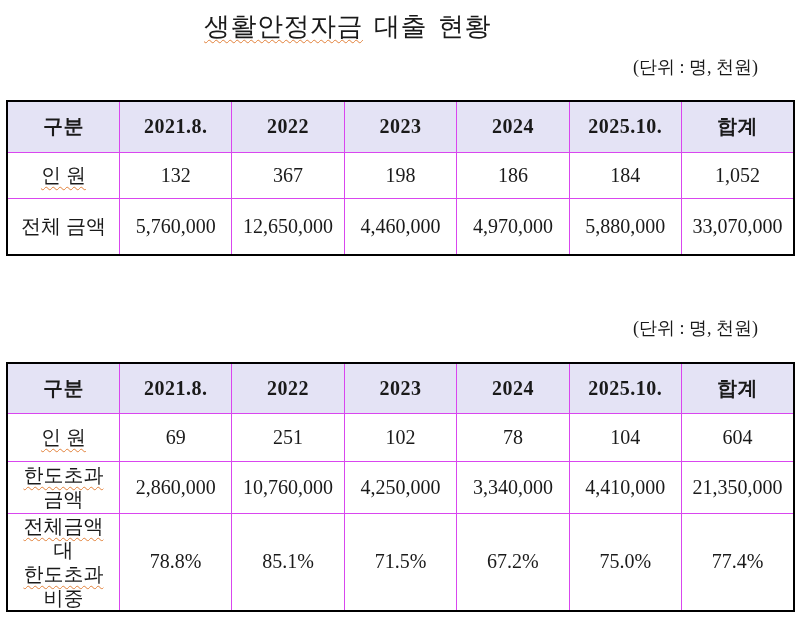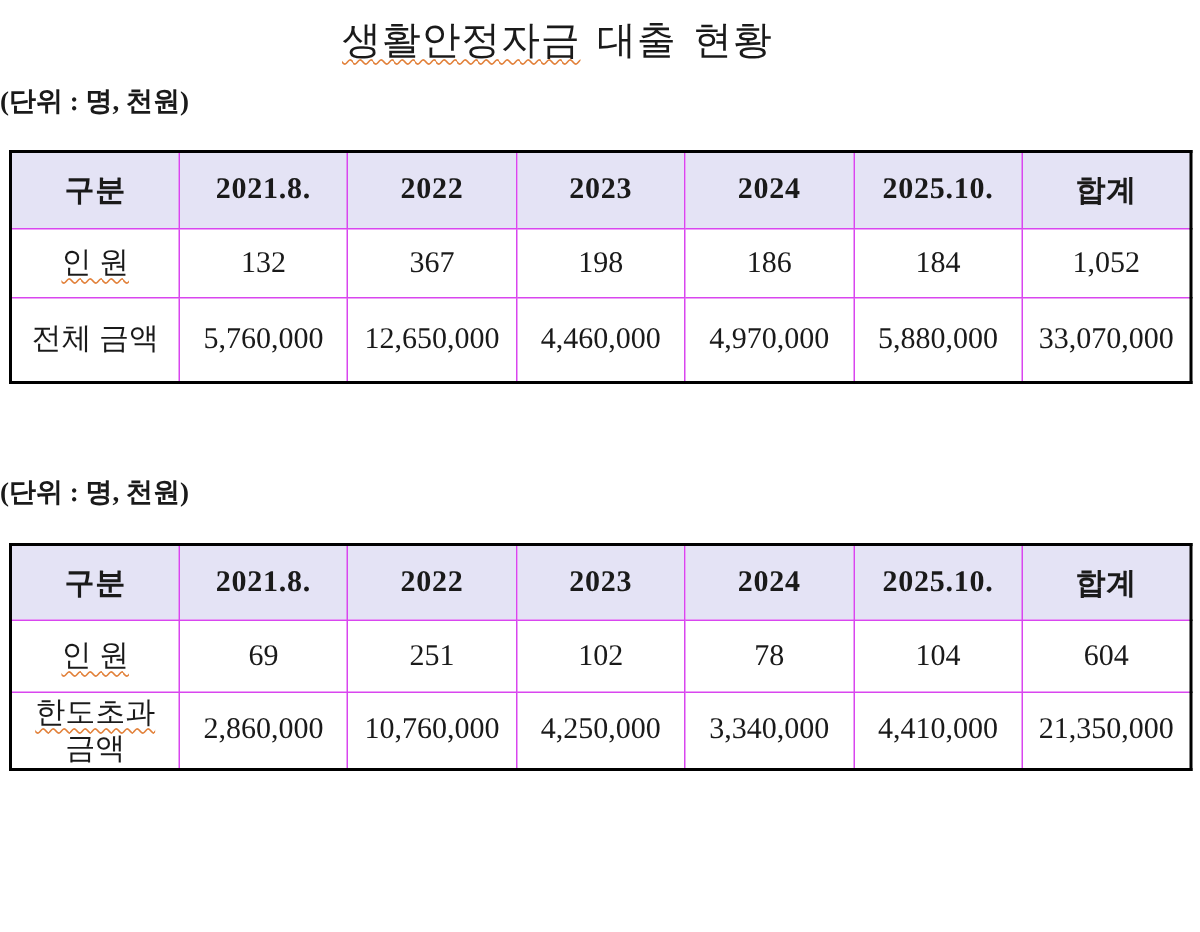--- a/index.html
+++ b/index.html
@@ -15,32 +15,30 @@
   }
   .doc-title {
     position: absolute;
     left: 0;
     width: 695px;
     text-align: center;
     font-size: 26px;
     letter-spacing: 0.5px;
     word-spacing: 4px;
     white-space: pre;
-    margin-left: 24px;
   }
   .title-1 { top: 9px; }
   .title-2 { top: 266px; }
   .unit-note {
     position: absolute;
     left: 0;
     width: 758px;
-    text-align: left;
+    text-align: right;
     font-size: 18px;
     white-space: pre;
-    font-weight: bold;
   }
   .note-1 { top: 55px; }
   .note-2 { top: 316px; }
   .squiggle {
     text-decoration: underline;
     text-decoration-style: wavy;
     text-decoration-color: #e2813a;
     text-decoration-thickness: 1px;
     text-underline-offset: 4px;
     text-decoration-skip-ink: none;
@@ -154,16 +152,30 @@
             <span class="label-line squiggle">한도초과</span>
             <span class="label-line">금액</span>
           </td>
           <td>2,860,000</td>
           <td>10,760,000</td>
           <td>4,250,000</td>
           <td>3,340,000</td>
           <td>4,410,000</td>
           <td>21,350,000</td>
         </tr>
+        <tr>
+          <td class="row-label-cell">
+            <span class="label-line squiggle">전체금액</span>
+            <span class="label-line">대</span>
+            <span class="label-line squiggle">한도초과</span>
+            <span class="label-line">비중</span>
+          </td>
+          <td>78.8%</td>
+          <td>85.1%</td>
+          <td>71.5%</td>
+          <td>67.2%</td>
+          <td>75.0%</td>
+          <td>77.4%</td>
+        </tr>
       </tbody>
   </table>
 
 </div>
 
 </body></html>

